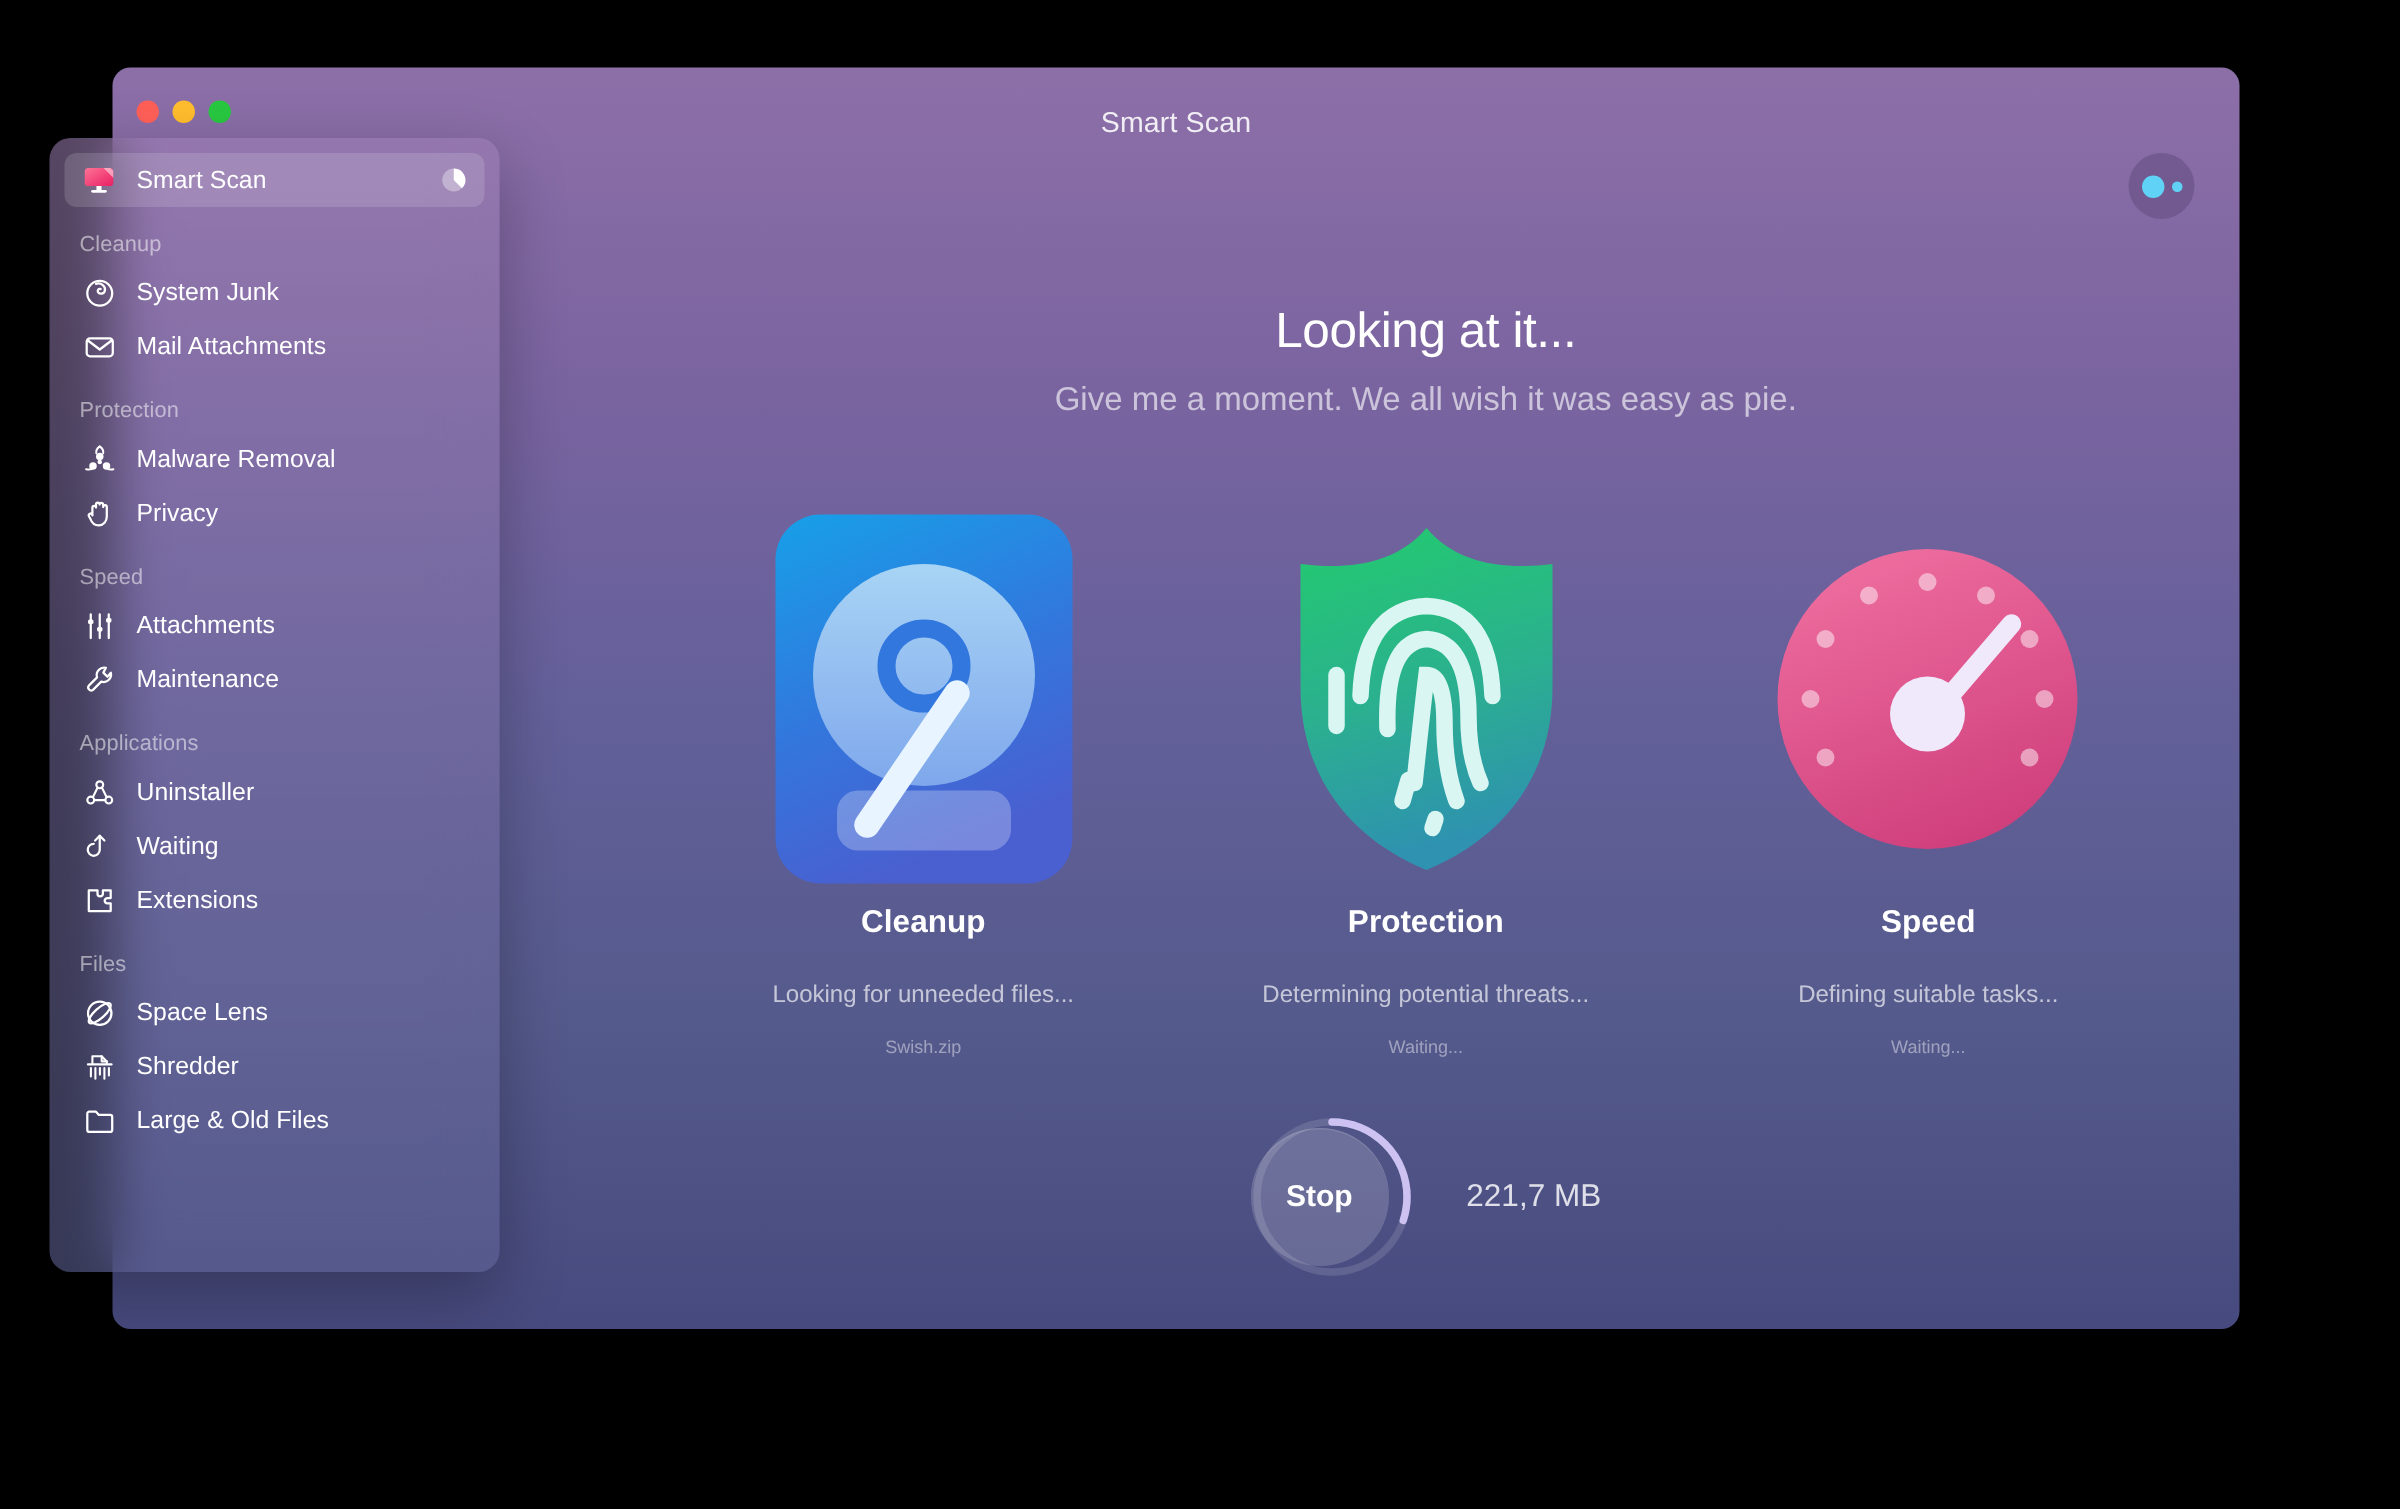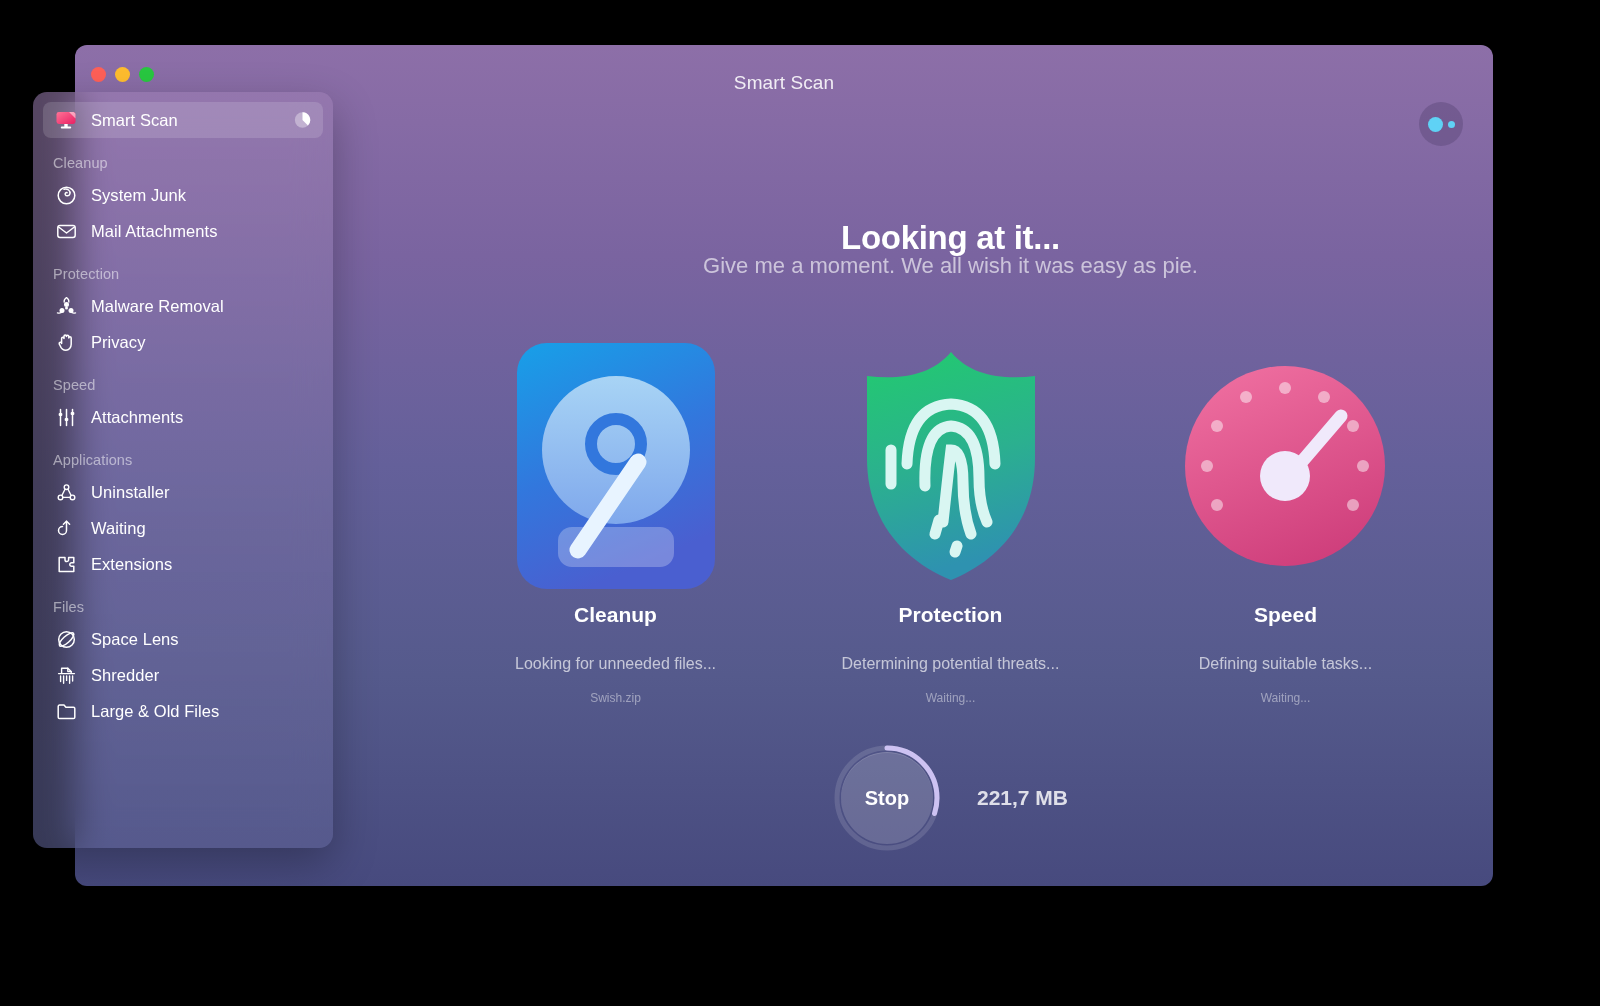--- a/index.html
+++ b/index.html
@@ -104,23 +104,23 @@
     line-height: 22px;
     letter-spacing: 0.1px;
   }
 
   
   #main {
     position: absolute;
     left: 333px; top: 66px; right: 0; bottom: 0;
   }
   #heading {
-    position: absolute; left: 0; top: 108px; width: 100%;
+    position: absolute; left: 0; top: 90px; width: 100%;
     text-align: center;
-    font-size: 33px; font-weight: bold;
+    font-size: 33px; font-weight: normal;
     color: #ffffff;
     letter-spacing: -0.3px;
   }
   #subheading {
     position: absolute; left: 0; top: 142px; width: 100%;
     text-align: center;
     font-size: 22px;
     color: rgba(255,255,255,0.62);
   }
 
@@ -155,38 +155,37 @@
   }
 
   
   #bottom-bar {
     position: absolute; left: 0; bottom: 34px; width: 100%;
     display: flex; align-items: center; justify-content: center;
   }
   #stop-button-wrap {
     position: relative;
     width: 108px; height: 108px;
-    display: flex; align-items: center; justify-content: center;
+    display: flex; align-items: center; justify-content: flex-start;
   }
   #stop-ring { position: absolute; left: 0; top: 0; width: 108px; height: 108px; }
   #stop-button {
     position: relative;
     width: 92px; height: 92px; border-radius: 50%;
     background: rgba(255,255,255,0.17);
     border: none; cursor: pointer;
     color: #ffffff;
     font-size: 20px; font-weight: bold;
     font-family: "Liberation Sans", sans-serif;
     box-shadow: inset 0 1px 0 rgba(255,255,255,0.12);
   }
   #scanned-size {
     margin-left: 36px;
     font-size: 21px;
     color: rgba(255,255,255,0.82);
-    font-weight: bold;
   }
 </style>
 </head>
 <body>
 
 <div id="app-window">
 
   <div id="titlebar">
     <div class="traffic-lights">
       <span class="tl red"></span>
@@ -375,20 +374,28 @@
     <span class="nav-icon">
       <svg width="21" height="21" viewBox="0 0 21 21" fill="none" stroke="#fff" stroke-width="1.5" stroke-linecap="round">
         <path d="M4.5 2.6 V18.4 M10.5 2.6 V18.4 M16.5 2.6 V18.4"></path>
         <rect x="2.7" y="6" width="3.6" height="3" rx="1" fill="#fff" stroke="none"></rect>
         <rect x="8.7" y="11" width="3.6" height="3" rx="1" fill="#fff" stroke="none"></rect>
         <rect x="14.7" y="5" width="3.6" height="3" rx="1" fill="#fff" stroke="none"></rect>
       </svg>
     </span>
     <span class="nav-label">Attachments</span>
   </div>
+  <div class="nav-row">
+    <span class="nav-icon">
+      <svg width="21" height="21" viewBox="0 0 21 21" fill="none" stroke="#fff" stroke-width="1.5" stroke-linejoin="round" stroke-linecap="round">
+        <path d="M14.6 2.2 a5 5 0 0 0 -5.9 6.4 L3.2 14.1 a2 2 0 0 0 2.8 2.8 l5.5 -5.5 a5 5 0 0 0 6.4 -5.9 L15.6 8.1 L12.9 5.4 Z"></path>
+      </svg>
+    </span>
+    <span class="nav-label">Maintenance</span>
+  </div>
 
   <div class="group-title">Applications</div>
   <div class="nav-row">
     <span class="nav-icon">
       <svg width="21" height="21" viewBox="0 0 21 21" fill="none" stroke="#fff" stroke-width="1.4" stroke-linecap="round">
         <circle cx="10.5" cy="5.2" r="2.3"></circle>
         <circle cx="4.5" cy="15.4" r="2.3"></circle>
         <circle cx="16.5" cy="15.4" r="2.3"></circle>
         <path d="M9 7.2 L6 13.3 M12 7.2 L15 13.3 M6.8 15.4 H14.2"></path>
       </svg>

